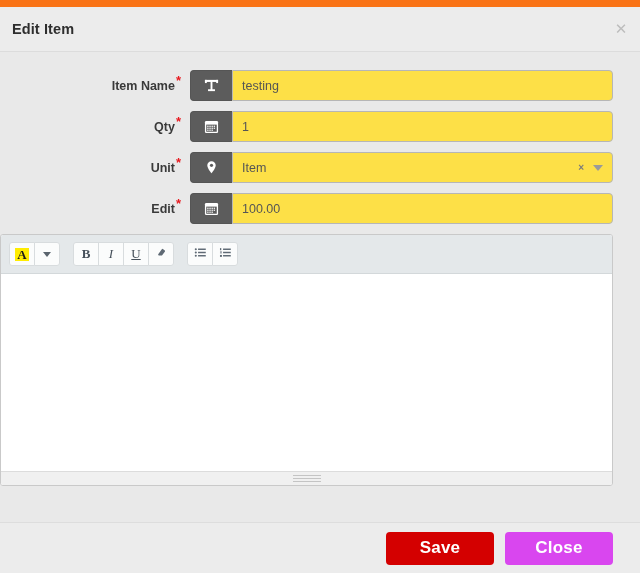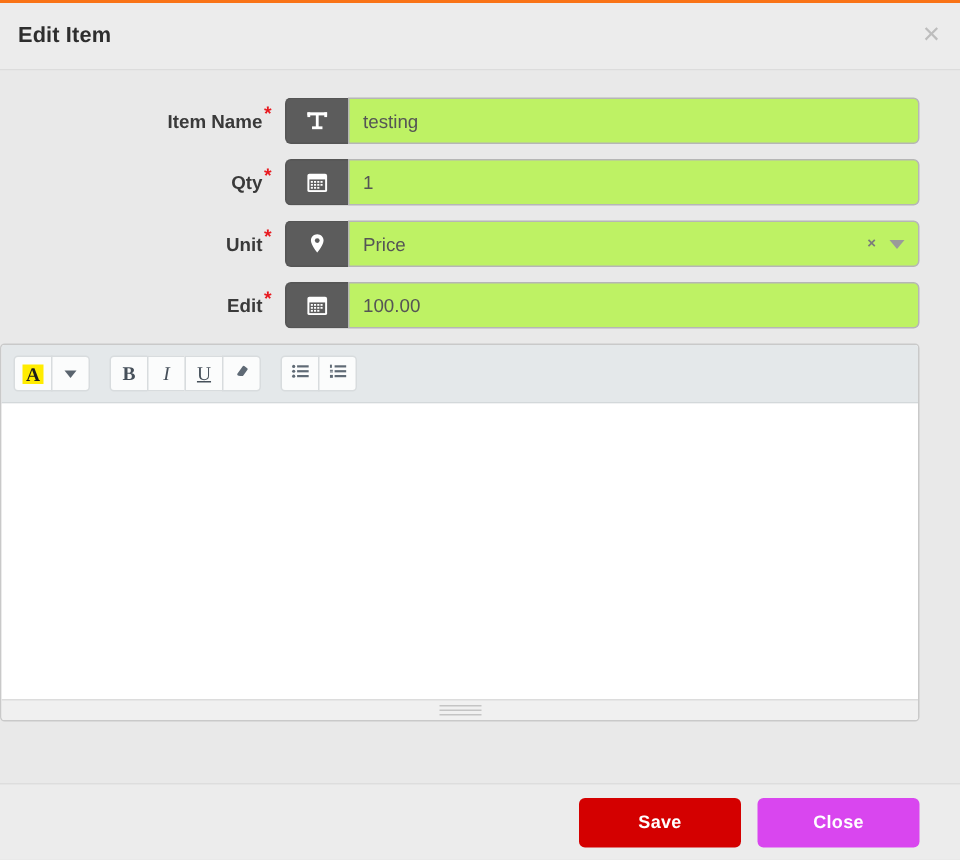--- a/index.html
+++ b/index.html
@@ -14,21 +14,21 @@
     font-family: "Liberation Sans", sans-serif;
     -webkit-font-smoothing: antialiased;
   }
 
   .modal {
     position: relative;
     width: 640px;
     height: 573px;
     box-sizing: border-box;
     background: #e8e8e8;
-    border-top: 2px solid #f97316;
+    border-top: 7px solid #f97316;
     display: flex;
     flex-direction: column;
   }
 
   
   .modal-header {
     position: relative;
     height: 45px;
     box-sizing: border-box;
     background: #ececec;
@@ -113,21 +113,21 @@
     border-right: none;
     border-radius: 4px 0 0 4px;
     display: flex;
     align-items: center;
     justify-content: center;
     box-sizing: border-box;
   }
   .input-addon svg { display: block; }
   .input-control {
     flex: 1 1 auto;
-    background: #bef264;
+    background: #fde047;
     border: 1px solid #b6b6b6;
     border-radius: 0 4px 4px 0;
     box-sizing: border-box;
     display: flex;
     align-items: center;
     padding: 0 9px;
     font-size: 12.5px;
     color: #555;
     overflow: hidden;
     white-space: nowrap;
@@ -244,21 +244,21 @@
     background: #ececec;
     display: flex;
     align-items: center;
     justify-content: flex-end;
     padding-right: 27px;
     gap: 11px;
   }
   .btn {
     border: none;
     border-radius: 4px;
-    font-size: 12px;
+    font-size: 17px;
     font-weight: bold;
     color: #ffffff;
     cursor: pointer;
     height: 33px;
     width: 108px;
     font-family: "Liberation Sans", sans-serif;
     letter-spacing: .2px;
   }
   .btn-save { background: #d40000; }
   .btn-close { background: #d946ef; }
@@ -324,21 +324,21 @@
     <div class="form-row">
       <div class="form-label"><span>Unit</span><span class="req">*</span></div>
       <div class="input-group">
         <div class="input-addon">
           <svg width="15" height="15" viewBox="0 0 16 16">
               <path fill="#ffffff" d="M8 1.2c-2.5 0-4.5 2-4.5 4.5 0 3.3 4.5 8.6 4.5 8.6s4.5-5.3 4.5-8.6c0-2.5-2-4.5-4.5-4.5z"></path>
               <circle cx="8" cy="5.7" r="1.7" fill="#5c5c5c"></circle>
             </svg>
         </div>
         <div class="input-control select-control">
-          <span>Price</span>
+          <span>Item</span>
           <span class="select-tools">
             <span class="select-clear">×</span>
             <span class="select-caret"></span>
           </span>
         </div>
       </div>
     </div>
 
     <div class="form-row">
       <div class="form-label"><span>Edit</span><span class="req">*</span></div>

